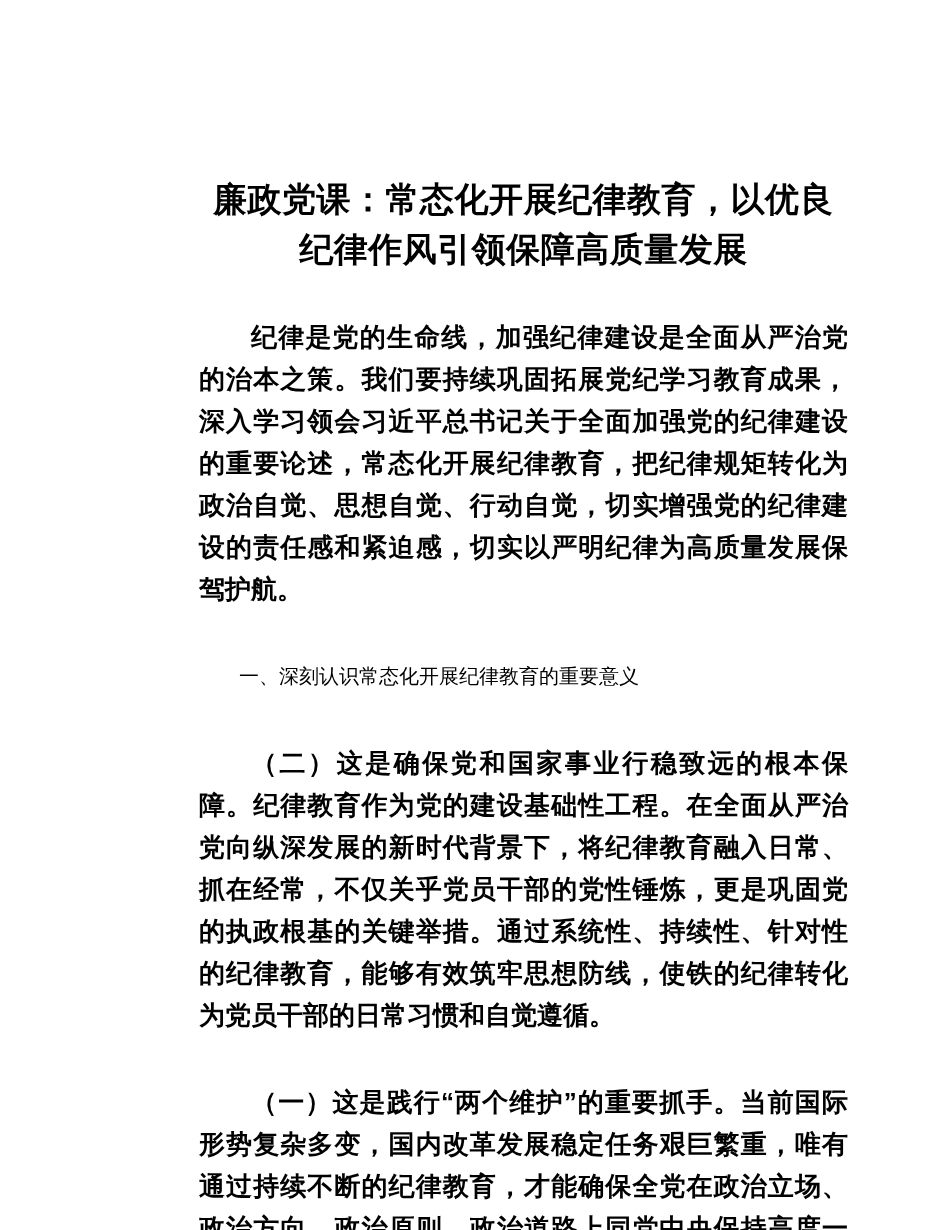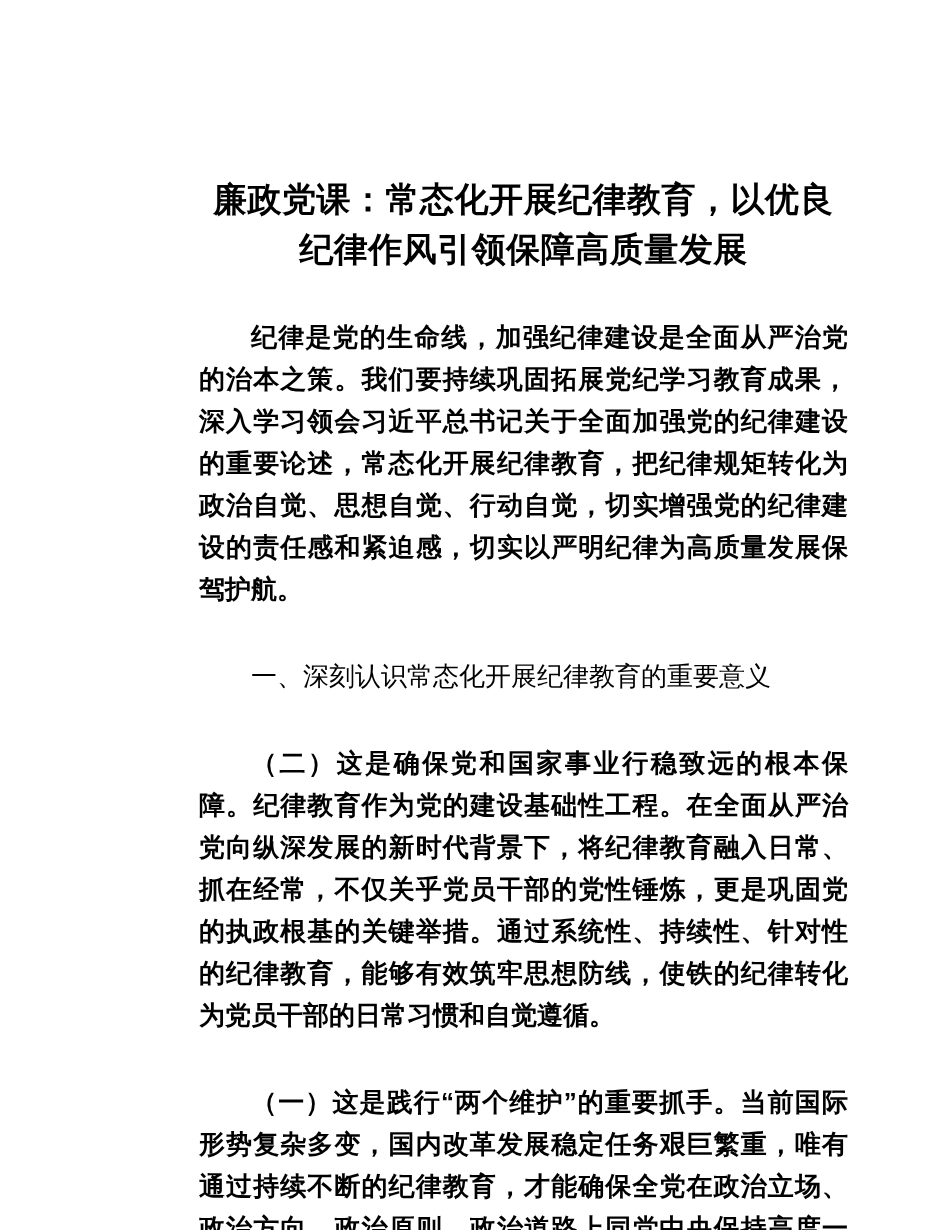--- a/index.html
+++ b/index.html
@@ -31,21 +31,21 @@
   .para {
     font-size: 26px;
     line-height: 42px;
     text-align: justify;
     text-justify: inter-character;
     text-indent: 2em;
     margin-bottom: 13px;
     font-weight: bold;
   }
   .section-heading {
-    font-size: 26px;
+    font-size: 20px;
     line-height: 42px;
     text-indent: 2em;
     margin-bottom: 13px;
     font-weight: normal; 
   }
 </style>
 </head>
 <body>
 
 <div class="page">

